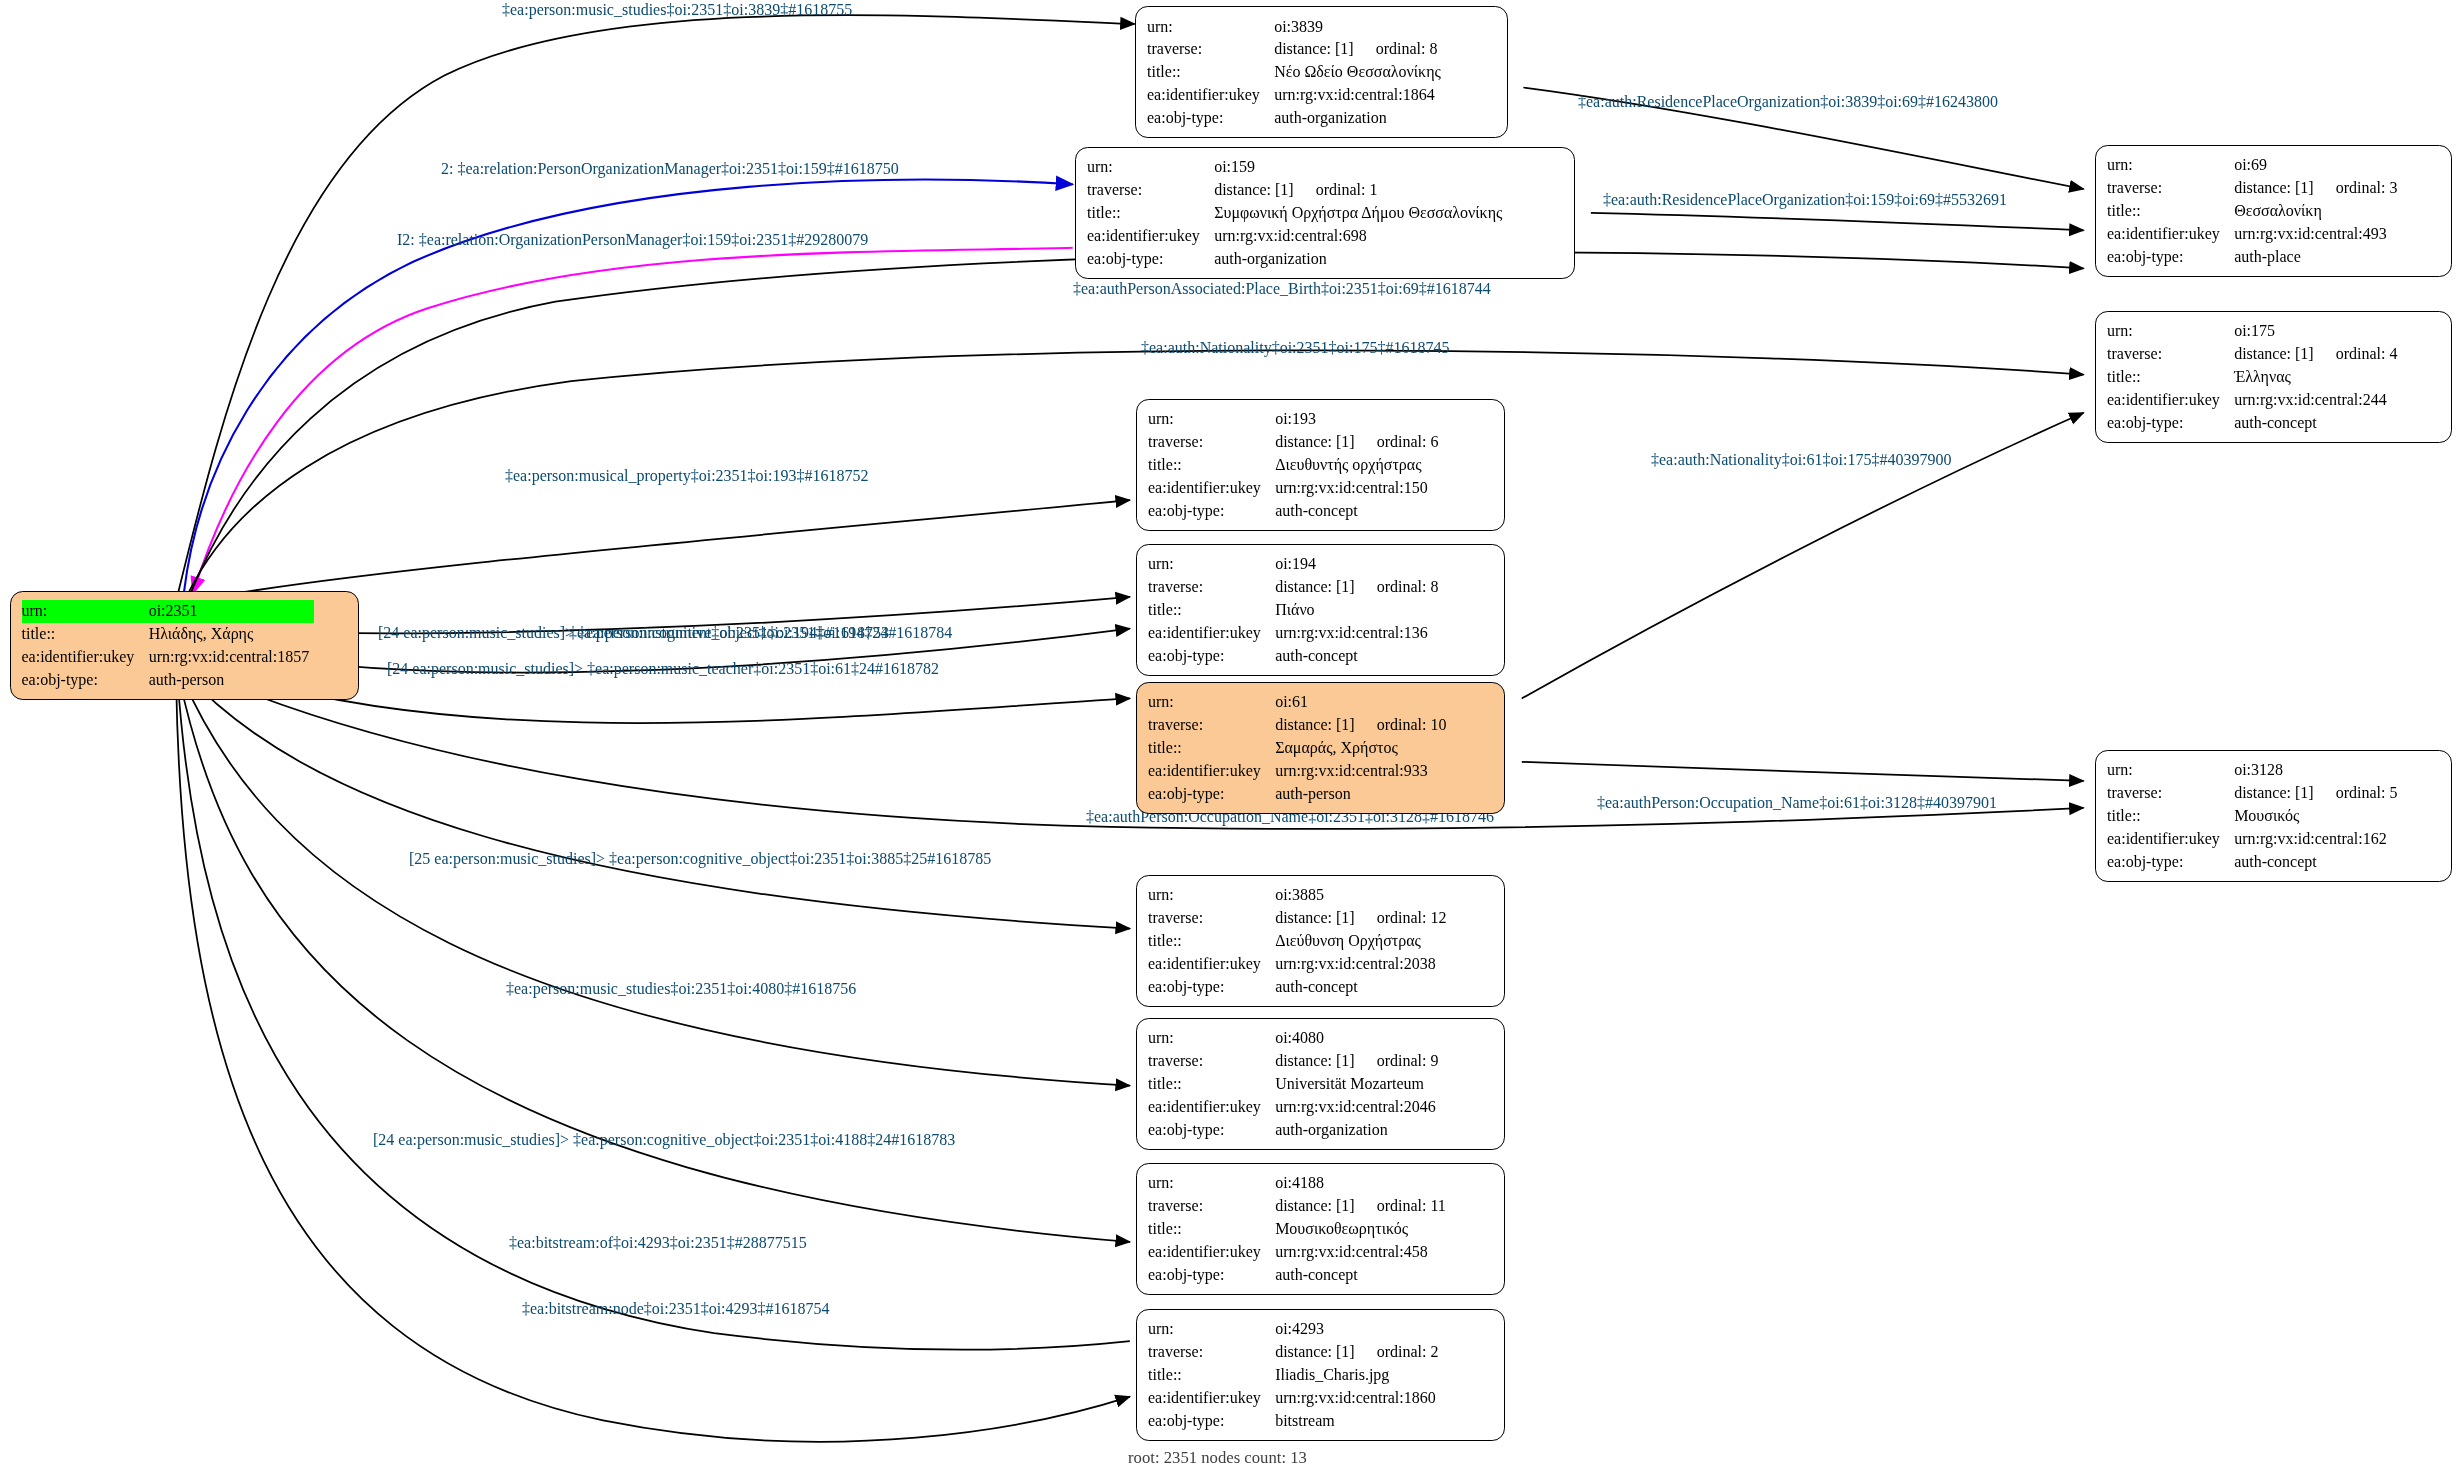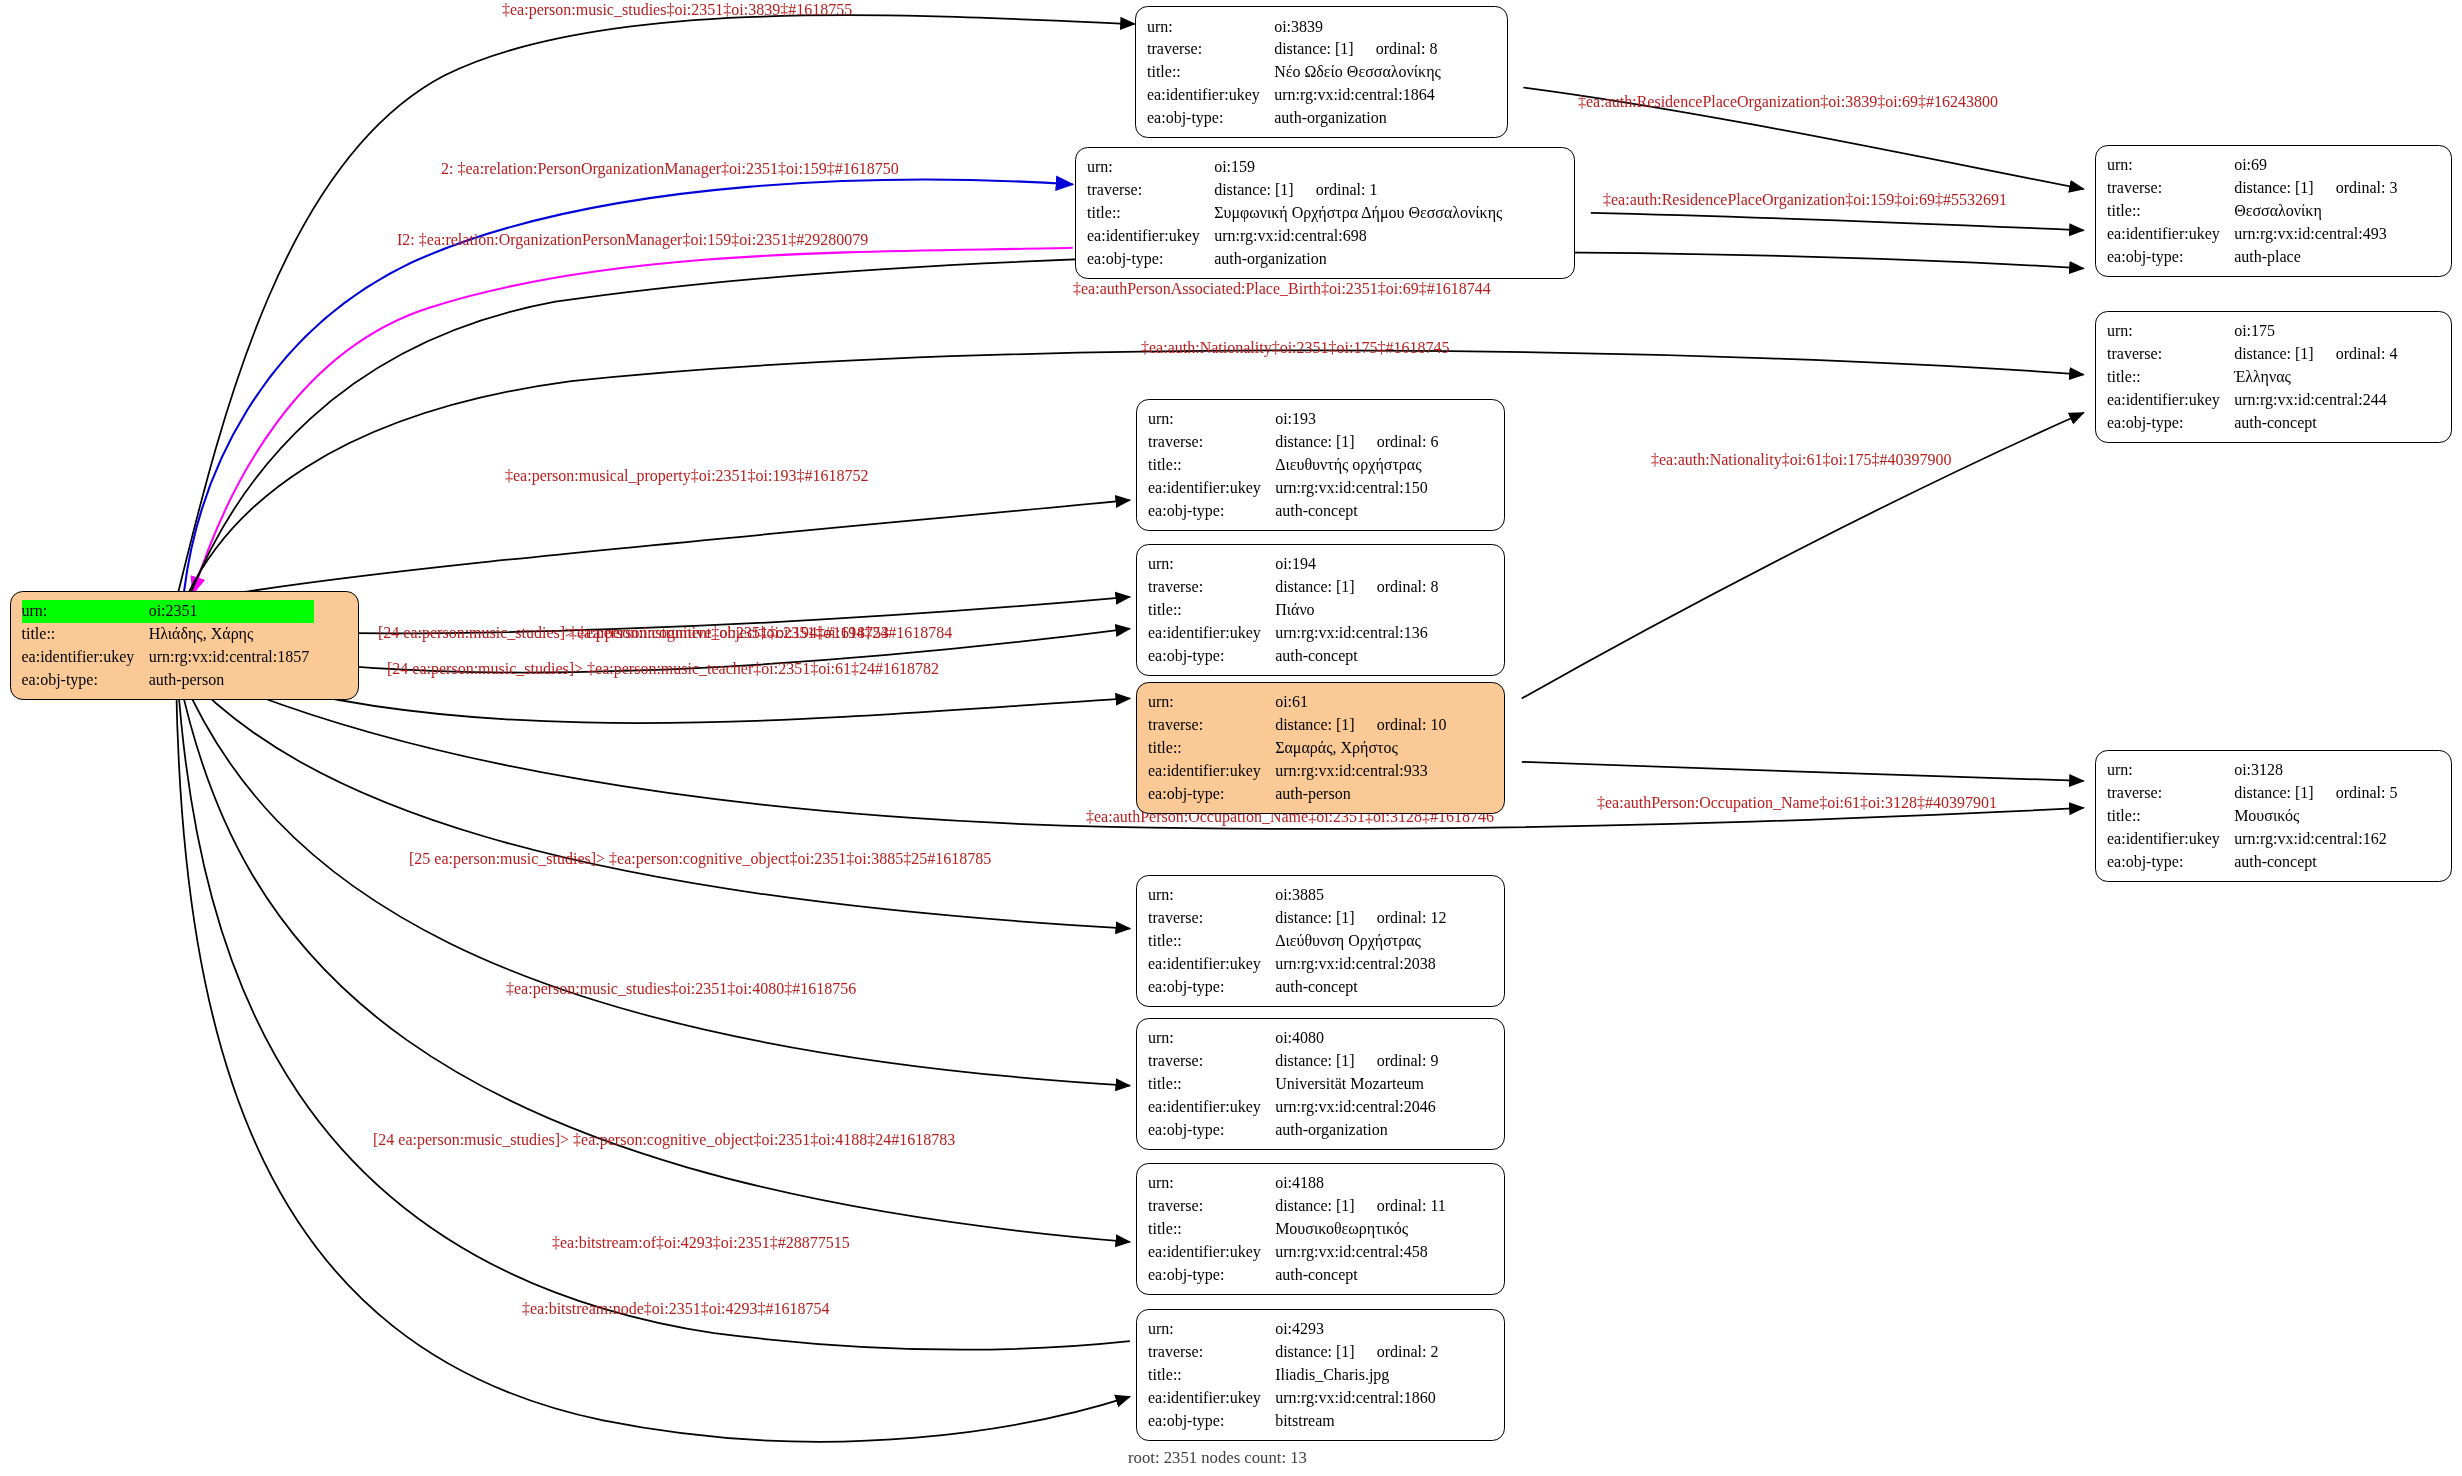--- a/index.html
+++ b/index.html
@@ -30,21 +30,21 @@
     stroke: #000000;
     stroke-width: 2.2;
   }
   .edge-path.blue { stroke: #0000d8; stroke-width: 2.6; }
   .edge-path.magenta { stroke: #ff00ff; stroke-width: 2.6; }
 
   .edge-label {
     position: absolute;
     font-family: "Liberation Serif", "DejaVu Serif", serif;
     font-size: 16px;
-    color: #b91c1c;
+    color: #0c4a6e;
     white-space: nowrap;
     line-height: 1;
   }
 
   .node {
     position: absolute;
     box-sizing: border-box;
     border: 1.3px solid #000000;
     border-radius: 12.7px;
     background: #ffffff;
@@ -158,21 +158,21 @@
   <div class="edge-label" style="left:1651px; top:452px;">‡ea:auth:Nationality‡oi:61‡oi:175‡#40397900</div>
   <div class="edge-label" style="left:505px; top:468px;">‡ea:person:musical_property‡oi:2351‡oi:193‡#1618752</div>
   <div class="edge-label" style="left:529px; top:625px;padding-left:40px;">‡ea:person:instrument‡oi:2351‡oi:194‡#1618753</div>
   <div class="edge-label" style="left:378px; top:625px;">[24 ea:person:music_studies]&gt; ‡ea:person:cognitive_object‡oi:2351‡oi:194‡24#1618784</div>
   <div class="edge-label" style="left:387px; top:661px;">[24 ea:person:music_studies]&gt; ‡ea:person:music_teacher‡oi:2351‡oi:61‡24#1618782</div>
   <div class="edge-label" style="left:1597px; top:795px;">‡ea:authPerson:Occupation_Name‡oi:61‡oi:3128‡#40397901</div>
   <div class="edge-label" style="left:1086px; top:809px;">‡ea:authPerson:Occupation_Name‡oi:2351‡oi:3128‡#1618746</div>
   <div class="edge-label" style="left:389px; top:851px;margin-left:20px;">[25 ea:person:music_studies]&gt; ‡ea:person:cognitive_object‡oi:2351‡oi:3885‡25#1618785</div>
   <div class="edge-label" style="left:506px; top:981px;">‡ea:person:music_studies‡oi:2351‡oi:4080‡#1618756</div>
   <div class="edge-label" style="left:373px; top:1132px;">[24 ea:person:music_studies]&gt; ‡ea:person:cognitive_object‡oi:2351‡oi:4188‡24#1618783</div>
-  <div class="edge-label" style="left:552px; top:1235px;">‡ea:bitstream:of‡oi:4293‡oi:2351‡#28877515</div>
+  <div class="edge-label" style="left:509px; top:1235px;">‡ea:bitstream:of‡oi:4293‡oi:2351‡#28877515</div>
   <div class="edge-label" style="left:522px; top:1301px;">‡ea:bitstream:node‡oi:2351‡oi:4293‡#1618754</div>
 
   <div class="node root highlight-root" style="left:9.5px; top:591px; width:349px;">
     <table class="node-table">
       <tbody>
           <tr class="urn-row">
         <td class="k">urn:</td>
         <td class="v">oi:2351</td>
       </tr>
       <tr>

